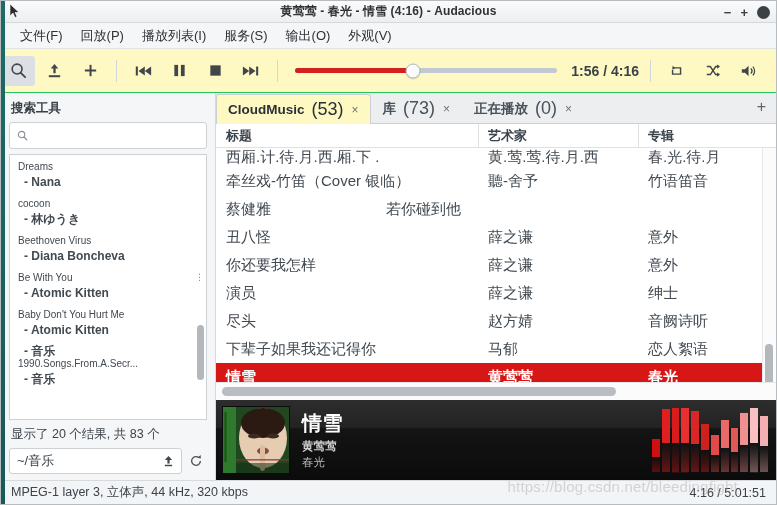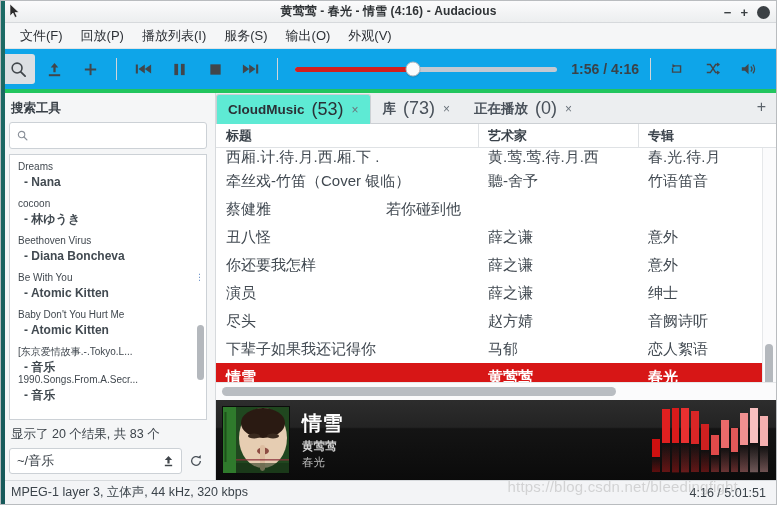--- a/index.html
+++ b/index.html
@@ -66,22 +66,22 @@
   .menubar .mi {
     font-size: 13px; color: #2d3136;
     padding: 3px 9px; cursor: default;
   }
 
   
   .toolbar {
     height: 44px; min-height: 44px;
     display: flex; align-items: center;
     padding: 0 10px 0 0;
-    background: #0ea5e9;
-    border-bottom: 4px solid #22c55e;
+    background: #fef9c3;
+    border-bottom: 1px solid #22c55e;
     gap: 2px;
   }
   .tb-btn {
     width: 34px; height: 30px;
     display: flex; align-items: center; justify-content: center;
     border-radius: 3px; cursor: default;
     color: #41464b;
   }
   .tb-btn.active { background: #dcdfe3; }
   .tb-sep {
@@ -185,21 +185,21 @@
     border-bottom: 1px solid #ccd0d4;
     position: relative;
   }
   .tab {
     height: 30px; display: flex; align-items: center; gap: 7px;
     padding: 0 11px; cursor: default;
     font-size: 13px; color: #49515a;
     border: 1px solid transparent; border-bottom: none;
   }
   .tab.active {
-    background: #5eead4; border-color: #ccd0d4;
+    background: #fef9c3; border-color: #ccd0d4;
     border-radius: 3px 3px 0 0;
     color: #2b3036; position: relative; top: 1px;
   }
   .tab .tname { font-weight: bold; font-size: 13.5px; }
   .tab .tcount { font-weight: normal; font-size: 18px; }
   .tab .tclose { font-size: 12px; color: #6b737b; padding-left: 1px; }
   .tab-add {
     position: absolute; right: 10px; top: 6px;
     font-size: 16px; color: #5b636b; cursor: default; line-height: 16px;
   }
@@ -459,21 +459,20 @@
           </div>
           <div class="res-item">
             <div class="res-title">Be With You</div>
             <div class="res-sub">- Atomic Kitten</div>
           </div>
           <div class="res-item">
             <div class="res-title">Baby Don't You Hurt Me</div>
             <div class="res-sub">- Atomic Kitten</div>
           </div>
           <div class="res-item">
-            <div class="res-title">[东京爱情故事.-.Tokyo.L...</div>
             <div class="res-sub">- 音乐</div>
           </div>
           <div class="res-item clipped-top">
             <div class="res-title">1990.Songs.From.A.Secr...</div>
             <div class="res-sub">- 音乐</div>
           </div>
           <div class="list-dots">⋮</div>
       <div class="list-scroll" style="top: 170px; height: 55px;"></div>
         </div>
 

